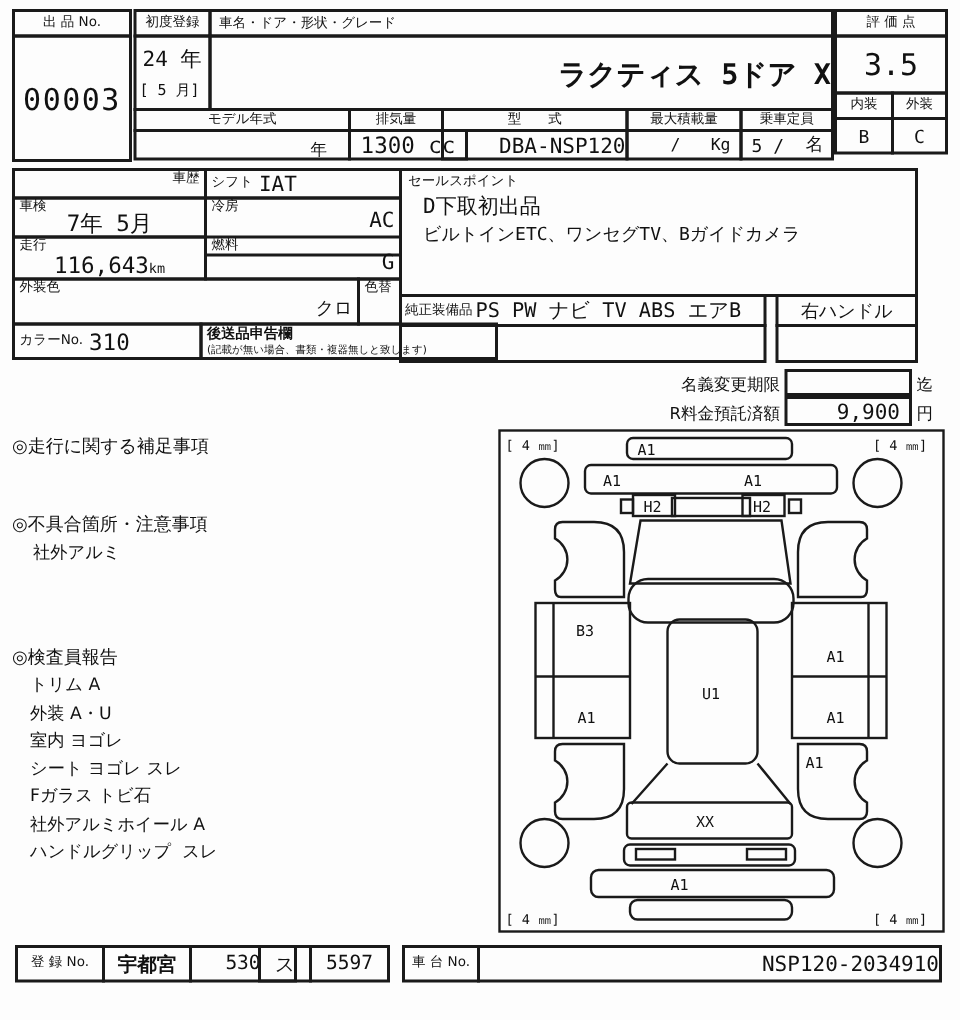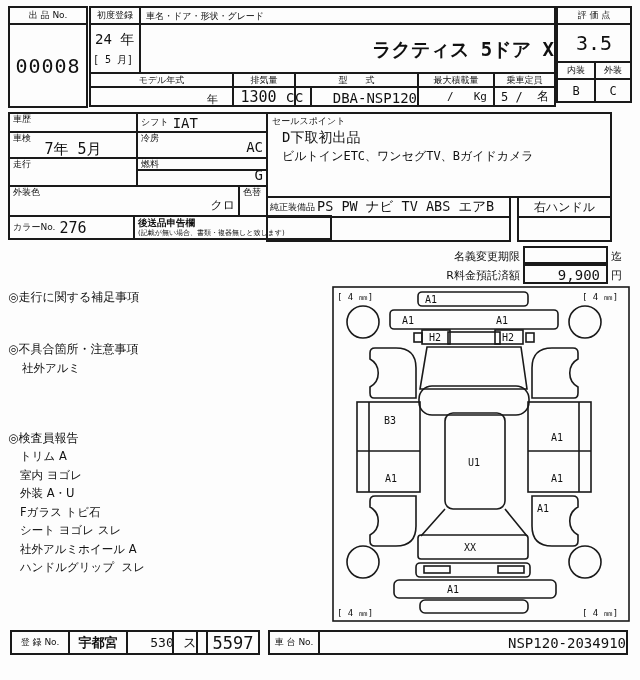--- a/index.html
+++ b/index.html
@@ -17,21 +17,21 @@
   .cell .lab { display:block; }
   .row-flex { display:flex; align-items:center; }
   svg text { font-family:"DejaVu Sans Mono","DejaVu Sans",monospace; fill:#111; }
   .note-title { font-size:12px; }
   .note-item { font-size:11.5px; line-height:18.5px; white-space:pre; }
 </style>
 </head>
 <body>
 
 <div class="c b cen lab" style="left:8px;top:6px;width:80px;height:19px;">出 品 No.</div>
-<div class="c b cen val" style="left:8px;top:23px;width:80px;height:85px;font-size:20px;letter-spacing:1px;">00008</div>
+<div class="c b cen val" style="left:8px;top:23px;width:80px;height:85px;font-size:20px;letter-spacing:1px;">00003</div>
 
 <div class="c b cen lab" style="left:89px;top:6px;width:52px;height:19px;">初度登録</div>
 <div class="c b" style="left:89px;top:23px;width:52px;height:51px;">
   <div class="c val" style="left:4px;top:6px;font-size:14px;">24 年</div>
   <div class="c val" style="left:2px;top:28px;font-size:10px;">[ 5 月]</div>
 </div>
 
 <div class="c b lab" style="left:139px;top:6px;width:417px;height:19px;padding:4px 5px;">車名・ドア・形状・グレード</div>
 <div class="c b val" style="left:139px;top:23px;width:417px;height:51px;font-size:19px;font-weight:bold;padding:12px 0 0 10px;">ラクティス 5ドア  X</div>
 
@@ -53,53 +53,56 @@
   <span>名</span>
 </div>
 
 <div class="c b cen lab" style="left:556px;top:6px;width:76px;height:19px;">評 価 点</div>
 <div class="c b cen val" style="left:556px;top:23px;width:76px;height:40px;font-size:20px;">3.5</div>
 <div class="c b cen lab" style="left:556px;top:61px;width:40px;height:19px;">内装</div>
 <div class="c b cen lab" style="left:594px;top:61px;width:38px;height:19px;">外装</div>
 <div class="c b cen val" style="left:556px;top:78px;width:40px;height:25px;font-size:12px;">B</div>
 <div class="c b cen val" style="left:594px;top:78px;width:38px;height:25px;font-size:12px;">C</div>
 
-<div class="c b cell" style="left:8px;top:112px;width:130px;height:21px;">
+<div class="c b cell" style="left:8px;top:112px;width:130px;height:21px;text-align:right;">
   <span class="lab">車歴</span>
   <span class="val"></span>
 </div>
 <div class="c b cell row-flex" style="left:136px;top:112px;width:132px;height:21px;">
   <span class="lab">シフト</span>
   <span class="val" style="font-size:14px;margin-left:4px;">IAT</span>
 </div>
 <div class="c b cell" style="left:8px;top:131px;width:130px;height:28px;">
   <span class="lab">車検</span>
   <div class="val" style="font-size:15px;text-align:center;margin-top:-3px;">7年 5月</div>
 </div>
 <div class="c b cell" style="left:136px;top:131px;width:132px;height:40px;">
   <span class="lab">冷房</span>
   <div class="val" style="font-size:14px;margin:-4px 0 0 20px;">AC</div>
 </div>
 <div class="c b cell" style="left:8px;top:157px;width:130px;height:30px;">
   <span class="lab">走行</span>
+  <div style="text-align:center;margin-top:-2px;">
+    <span class="val" style="font-size:15px;">116,643</span><span class="val" style="font-size:9px;">km</span>
+  </div>
 </div>
 <div class="c b cell" style="left:136px;top:157px;width:132px;height:30px;">
   <span class="lab">燃料</span>
   <div class="val" style="font-size:14px;margin:-2px 0 0 28px;">G</div>
 </div>
 <div class="c b cell" style="left:8px;top:185px;width:232px;height:32px;">
   <span class="lab">外装色</span>
   <div class="val" style="font-size:12px;">クロ</div>
 </div>
 <div class="c b cell" style="left:238px;top:185px;width:30px;height:32px;">
   <span class="lab">色替</span>
 </div>
 <div class="c b cell row-flex" style="left:8px;top:215px;width:127px;height:25px;">
   <span class="lab">カラーNo.</span>
-  <span class="val" style="font-size:15px;margin-left:4px;">276</span>
+  <span class="val" style="font-size:15px;margin-left:4px;">310</span>
 </div>
 <div class="c b cell" style="left:133px;top:215px;width:199px;height:25px;">
   <div class="lab" style="font-size:9.5px;font-weight:bold;">後送品申告欄</div>
   <div style="font-size:7px;white-space:nowrap;">(記載が無い場合、書類・複器無しと致します)</div>
 </div>
 
 <div class="c b" style="left:266px;top:112px;width:346px;height:86px;">
   <div class="c lab" style="left:4px;top:3px;">セールスポイント</div>
   <div class="c val" style="left:14px;top:15px;font-size:14px;">D下取初出品</div>
   <div class="c val" style="left:14px;top:34px;font-size:12px;">ビルトインETC、ワンセグTV、Bガイドカメラ</div>
@@ -119,24 +122,24 @@
 <div class="c" style="left:400px;top:268px;width:120px;height:15px;font-size:11px;text-align:right;">R料金預託済額</div>
 <div class="c b val" style="left:523px;top:264px;width:85px;height:20px;font-size:14px;text-align:right;padding:1px 6px 0 0;">9,900</div>
 <div class="c" style="left:611px;top:268px;width:20px;height:15px;font-size:11px;">円</div>
 
 <div class="c note-title" style="left:8px;top:289px;width:220px;">◎走行に関する補足事項</div>
 <div class="c note-title" style="left:8px;top:341px;width:220px;">◎不具合箇所・注意事項</div>
 <div class="c note-item" style="left:22px;top:359px;width:200px;">社外アルミ</div>
 <div class="c note-title" style="left:8px;top:430px;width:220px;">◎検査員報告</div>
 <div class="c" style="left:20px;top:447px;width:230px;">
   <div class="note-item">トリム A</div>
+  <div class="note-item">外装 A・U</div>
   <div class="note-item">室内 ヨゴレ</div>
-  <div class="note-item">外装 A・U</div>
+  <div class="note-item">シート ヨゴレ スレ</div>
   <div class="note-item">Fガラス トビ石</div>
-  <div class="note-item">シート ヨゴレ スレ</div>
   <div class="note-item">社外アルミホイール A</div>
   <div class="note-item">ハンドルグリップ  スレ</div>
 </div>
 
 <svg class="c" style="left:332px;top:286px;" width="298" height="336" viewBox="0 0 298 336">
   <g fill="none" stroke="#1a1a1a" stroke-width="1.6">
     <rect x="1" y="1" width="296" height="334"></rect>
 
     <circle cx="31" cy="36" r="16"></circle>
     <circle cx="253" cy="36" r="16"></circle>
@@ -198,15 +201,15 @@
     <text x="136" y="180">U1</text>
     <text x="132" y="265">XX</text>
     <text x="115" y="307">A1</text>
   </g>
 </svg>
 
 <div class="c b cen lab" style="left:10px;top:630px;width:60px;height:25px;">登 録 No.</div>
 <div class="c b cen val" style="left:68px;top:630px;width:60px;height:25px;font-size:13px;font-weight:bold;">宇都宮</div>
 <div class="c b cen val" style="left:126px;top:630px;width:72px;height:25px;font-size:13px;">530</div>
 <div class="c b cen val" style="left:172px;top:630px;width:36px;height:25px;font-size:13px;">ス</div>
-<div class="c b cen val" style="left:206px;top:630px;width:54px;height:25px;font-size:17px;">5597</div>
+<div class="c b cen val" style="left:206px;top:630px;width:54px;height:25px;font-size:13px;">5597</div>
 <div class="c b cen lab" style="left:268px;top:630px;width:52px;height:25px;">車 台 No.</div>
 <div class="c b val" style="left:318px;top:630px;width:310px;height:25px;font-size:14px;padding:3px 0 0 6px;">NSP120-2034910</div>
 
 </body></html>

